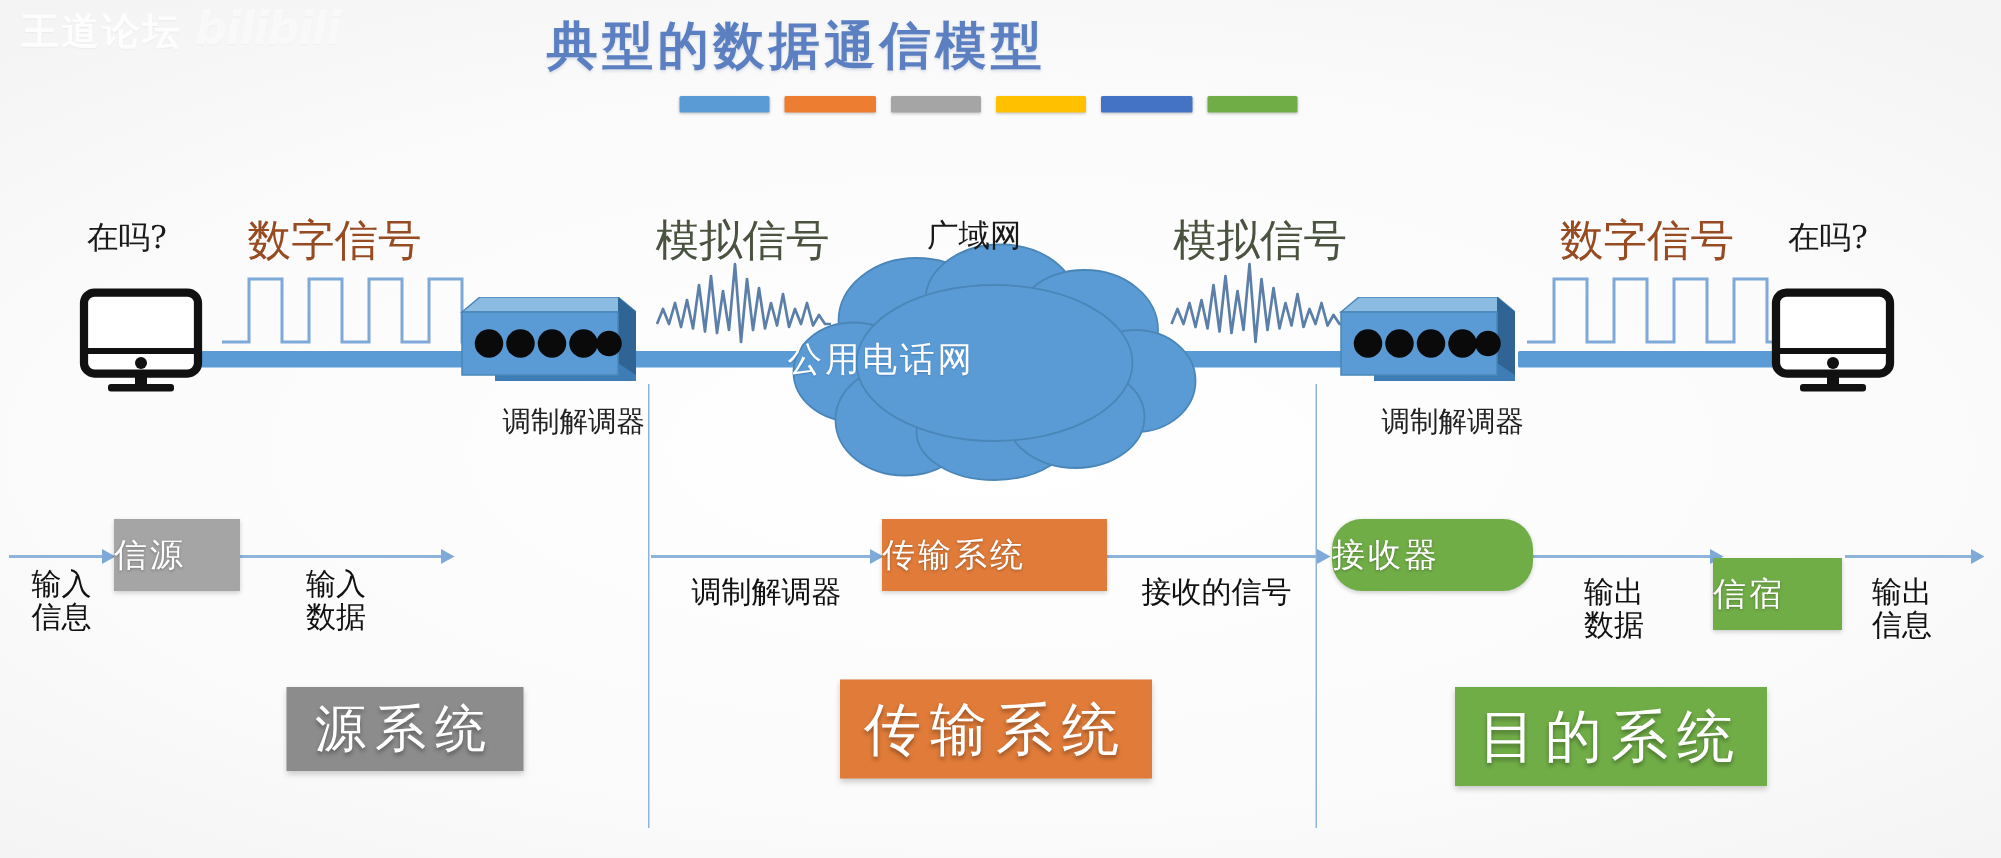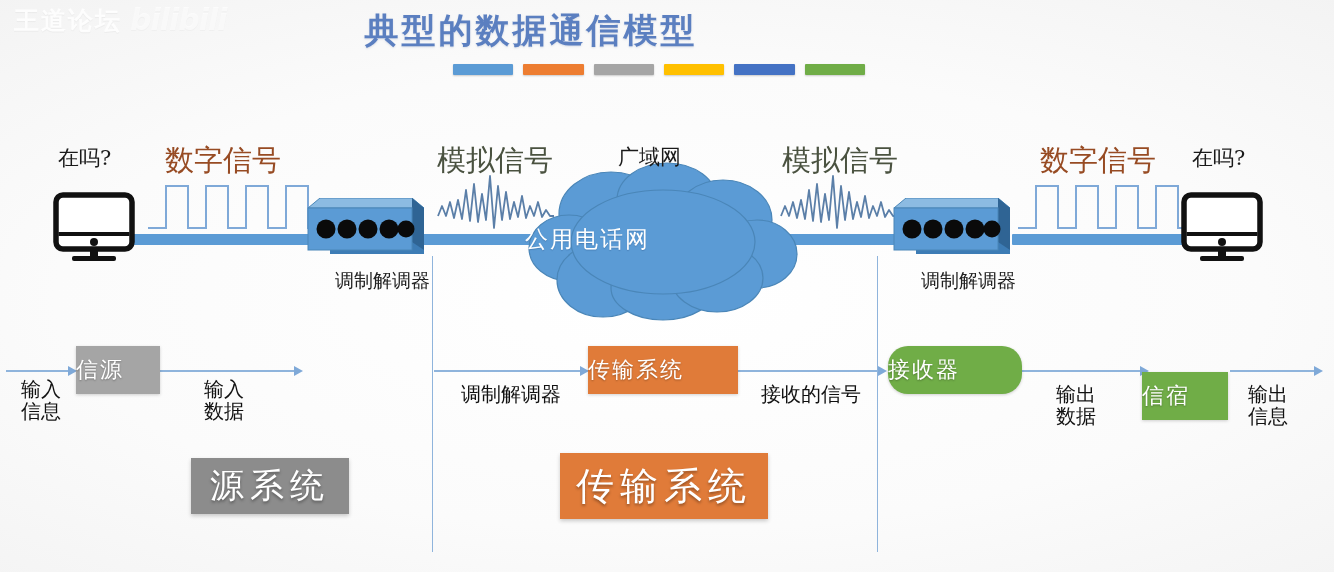--- a/index.html
+++ b/index.html
@@ -282,14 +282,17 @@
 数据</div>
   <div class="twoline" style="left:1232px;top:383px;width:72px;">输出
 信息</div>
 
   <div class="sysbox" style="left: 148px; top: 458px; width: 158px; height: 56px; font-size: 34px; background: rgb(140, 140, 140); margin-left: 43px;">
     <span>源系统</span>
   </div>
   <div class="sysbox" style="left: 560px; top: 453px; width: 208px; height: 66px; font-size: 38px; background: rgb(224, 123, 57);">
     <span>传输系统</span>
   </div>
+  <div class="sysbox" style="left: 970px; top: 458px; width: 208px; height: 66px; font-size: 38px; background: rgb(112, 173, 71);">
+    <span>目的系统</span>
+  </div>
 
 </div>
 
 </body></html>

